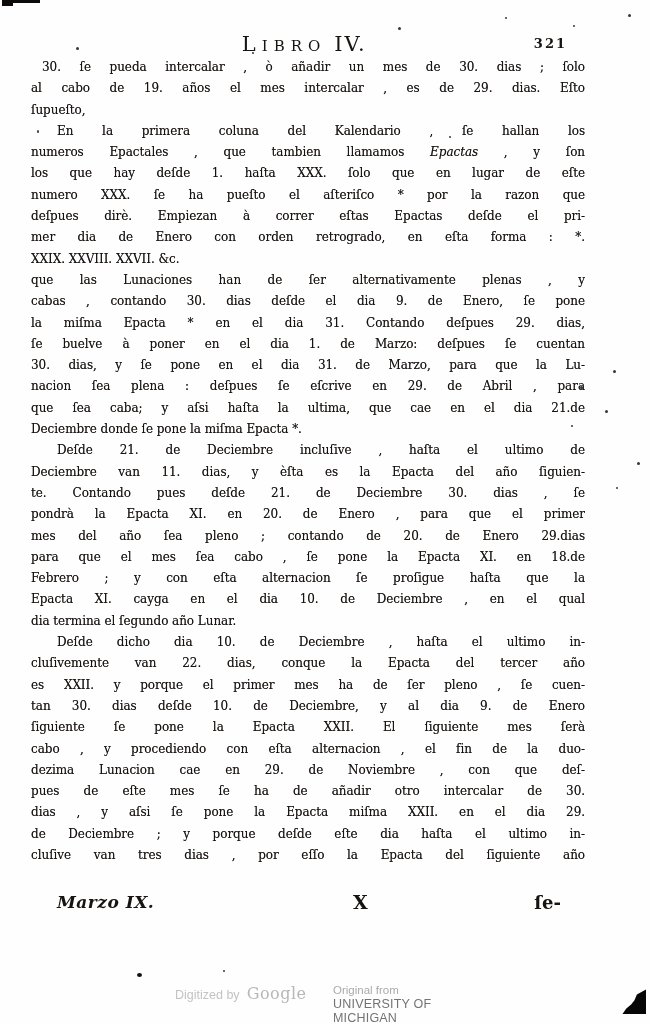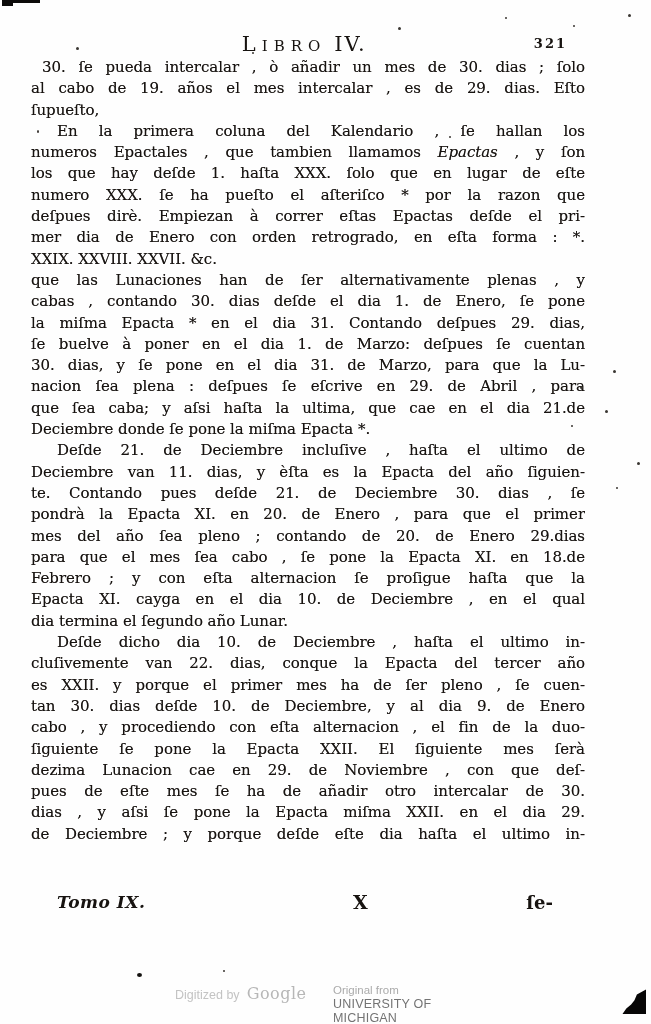--- a/index.html
+++ b/index.html
@@ -17,34 +17,34 @@
   
   .header { position: absolute; top: 30px; left: 31px; width: 554px; height: 26px; }
   .title { position: absolute; left: 50%; transform: translateX(-53%); top: 2px; white-space: nowrap; }
   .title-word { font-variant: small-caps; font-size: 21px; letter-spacing: 6px; }
   .title-numeral { font-size: 21px; letter-spacing: 2px; margin-left: 8px; }
   .page-number { position: absolute; right: 18px; top: 6px; font-size: 13px; letter-spacing: 2px; font-weight: bold; }
 
   
   .text-block {
     position: absolute; top: 57px; left: 31px; width: 554px;
-    font-size: 15px; line-height: 21.3px; letter-spacing: -0.05px;
+    font-size: 12px; line-height: 21.3px; letter-spacing: -0.05px;
     text-shadow: 0 0 0.4px rgba(23,19,16,0.55);
   }
   .line { text-align: justify; text-align-last: justify; overflow: hidden; white-space: normal; }
   .line.last { text-align-last: left; }
   .line.indent { text-indent: 26px; }
   .line.indent-sm { text-indent: 11px; }
   .it { font-style: italic; }
 
   
   .footer { position: absolute; top: 891px; left: 31px; width: 554px; height: 22px; font-size: 18px; }
   .tomo { position: absolute; left: 26px; top: 1px; font-style: italic; font-size: 17px; font-weight: bold; letter-spacing: 0.5px; }
   .signature { position: absolute; left: 322px; top: 0; font-size: 19px; font-weight: bold; }
-  .catchword { position: absolute; right: 32px; top: 1px; font-size: 18px; font-weight: bold; }
+  .catchword { position: absolute; right: 24px; top: 1px; font-size: 18px; font-weight: bold; }
 
   
   .google-mark {
     position: absolute; left: 175px; top: 984px; display: flex; align-items: baseline; gap: 7px;
     font-family: "Liberation Sans", sans-serif;
     justify-content: flex-end;
   }
   .digitized-by { font-size: 12.5px; color: #c3c3c3; }
   .google-word { font-family: "DejaVu Serif", serif; font-size: 16px; color: #b7b7b7; letter-spacing: 0.5px; }
   .umich-mark {
@@ -94,21 +94,21 @@
       <div class="line"><span>numeros Epactales , que tambien llamamos </span><span class="it">Epactas</span><span> , y ſon</span></div>
       <div class="line">los que hay deſde 1. haſta XXX. ſolo que en lugar de eſte</div>
       <div class="line">numero XXX. ſe ha pueſto el aſteriſco * por la razon que</div>
       <div class="line">deſpues dirè. Empiezan à correr eſtas Epactas deſde el pri-</div>
       <div class="line">mer dia de Enero con orden retrogrado, en eſta forma : *.</div>
       <div class="line last">XXIX. XXVIII. XXVII. &amp;c.</div>
     </div>
 
     <div>
       <div class="line">que las Lunaciones han de ſer alternativamente plenas , y</div>
-      <div class="line">cabas , contando 30. dias deſde el dia 1. de Enero, ſe pone</div>
+      <div class="line">cabas , contando 30. dias deſde el dia 9. de Enero, ſe pone</div>
       <div class="line">la miſma Epacta * en el dia 31. Contando deſpues 29. dias,</div>
       <div class="line">ſe buelve à poner en el dia 1. de Marzo: deſpues ſe cuentan</div>
       <div class="line">30. dias, y ſe pone en el dia 31. de Marzo, para que la Lu-</div>
       <div class="line">nacion ſea plena : deſpues ſe eſcrive en 29. de Abril , para</div>
       <div class="line">que ſea caba; y aſsi haſta la ultima, que cae en el dia 21.de</div>
       <div class="line last">Deciembre donde ſe pone la miſma Epacta *.</div>
     </div>
 
     <div>
       <div class="line indent">Deſde 21. de Deciembre incluſive , haſta el ultimo de</div>
@@ -120,32 +120,33 @@
       <div class="line">Febrero ; y con eſta alternacion ſe proſigue haſta que la</div>
       <div class="line">Epacta XI. cayga en el dia 10. de Deciembre , en el qual</div>
       <div class="line last">dia termina el ſegundo año Lunar.</div>
     </div>
 
     <div>
       <div class="line indent">Deſde dicho dia 10. de Deciembre , haſta el ultimo in-</div>
       <div class="line">cluſivemente van 22. dias, conque la Epacta del tercer año</div>
       <div class="line">es XXII. y porque el primer mes ha de ſer pleno , ſe cuen-</div>
       <div class="line">tan 30. dias deſde 10. de Deciembre, y al dia 9. de Enero</div>
+      <div class="line">ſiguiente ſe pone la Epacta XXII. El ſiguiente mes ſerà</div>
       <div class="line">cabo , y procediendo con eſta alternacion , el fin de la duo-</div>
-      <div class="line">ſiguiente ſe pone la Epacta XXII. El ſiguiente mes ſerà</div>
       <div class="line">dezima Lunacion cae en 29. de Noviembre , con que deſ-</div>
       <div class="line">pues de eſte mes ſe ha de añadir otro intercalar de 30.</div>
       <div class="line">dias , y aſsi ſe pone la Epacta miſma XXII. en el dia 29.</div>
       <div class="line">de Deciembre ; y porque deſde eſte dia haſta el ultimo in-</div>
+      <div class="line">cluſive van tres dias , por eſſo la Epacta del ſiguiente año</div>
     </div>
 
   </div>
 
   <div class="footer">
-    <span class="tomo">Tomo IX.</span>
+    <span class="tomo">Marzo IX.</span>
     <span class="signature">X</span>
     <span class="catchword">ſe-</span>
   </div>
 
   <div class="google-mark">
     <span class="digitized-by">Digitized by</span>
     <span class="google-word">Google</span>
   </div>
   <div class="umich-mark">
     <div class="original-from">Original from</div>

